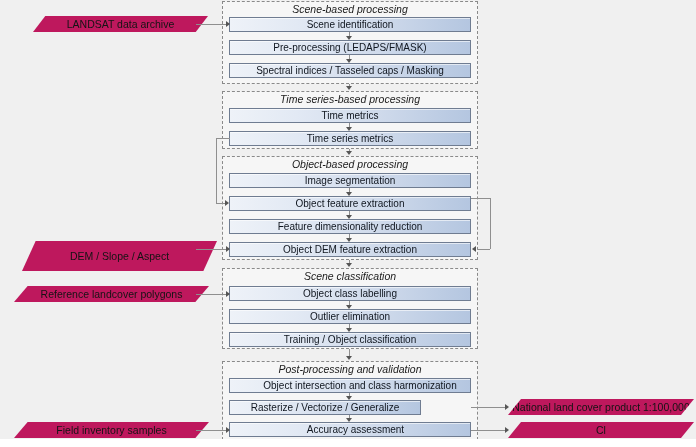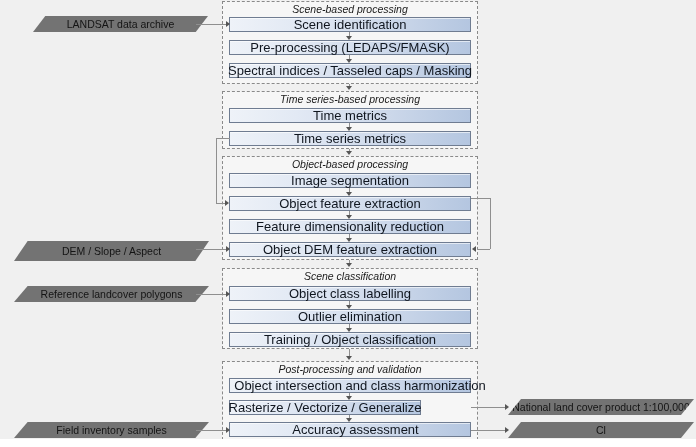--- a/index.html
+++ b/index.html
@@ -32,30 +32,30 @@
     white-space:nowrap;
   }
 
   
   .pbox{
     position:absolute;
     box-sizing:border-box;
     border:1px solid #6f7c91;
     background:linear-gradient(to right,#eef2f8 0%,#e2e9f4 28%,#cfdaeb 62%,#b4c6e0 100%);
     display:flex;align-items:center;justify-content:center;
-    font-size:13px;color:#10161f;
+    font-size:10px;color:#10161f;
     white-space:nowrap;
     box-shadow:0 1px 0 rgba(255,255,255,.6) inset;
     text-align:center;
   }
 
   
   .para{
     position:absolute;
-    background:#737373;
+    background:#be185d;
     display:flex;align-items:center;justify-content:center;
     font-size:10.5px;color:#141414;
     white-space:nowrap;
     clip-path:polygon(7% 0,100% 0,93% 100%,0% 100%);
     -webkit-clip-path:polygon(7% 0,100% 0,93% 100%,0% 100%);
   }
   .para.clipped{ overflow:hidden; }
 
   
   .ln{position:absolute;background:#8f8f8f;}
@@ -151,21 +151,21 @@
   <div class="ln lnv" style="left:349px;top:415px;height:4px;"></div>
   <div class="arw arw-d" style="left:346px;top:418px;"></div>
 
   <div class="ln lnv" style="left:349px;top:349px;height:9px;"></div>
   <div class="arw arw-d" style="left:346px;top:356px;"></div>
 
   <div class="para" style="left:33px;top:16px;width:175px;height:16px;">LANDSAT data archive</div>
   <div class="ln lnh" style="left:196px;top:24px;width:32px;"></div>
   <div class="arw arw-r" style="left:226px;top:21px;"></div>
 
-  <div class="para" style="left:14px;top:241px;width:195px;height:20px;">DEM / Slope / Aspect</div>
+  <div class="para" style="left:22px;top:241px;width:195px;height:30px;">DEM / Slope / Aspect</div>
   <div class="ln lnh" style="left:196px;top:249px;width:32px;"></div>
   <div class="arw arw-r" style="left:226px;top:246px;"></div>
 
   <div class="para" style="left:14px;top:286px;width:195px;height:16px;">Reference landcover polygons</div>
   <div class="ln lnh" style="left:196px;top:294px;width:32px;"></div>
   <div class="arw arw-r" style="left:226px;top:291px;"></div>
 
   <div class="para" style="left:14px;top:422px;width:195px;height:16px;">Field inventory samples</div>
   <div class="ln lnh" style="left:196px;top:430px;width:32px;"></div>
   <div class="arw arw-r" style="left:226px;top:427px;"></div>

